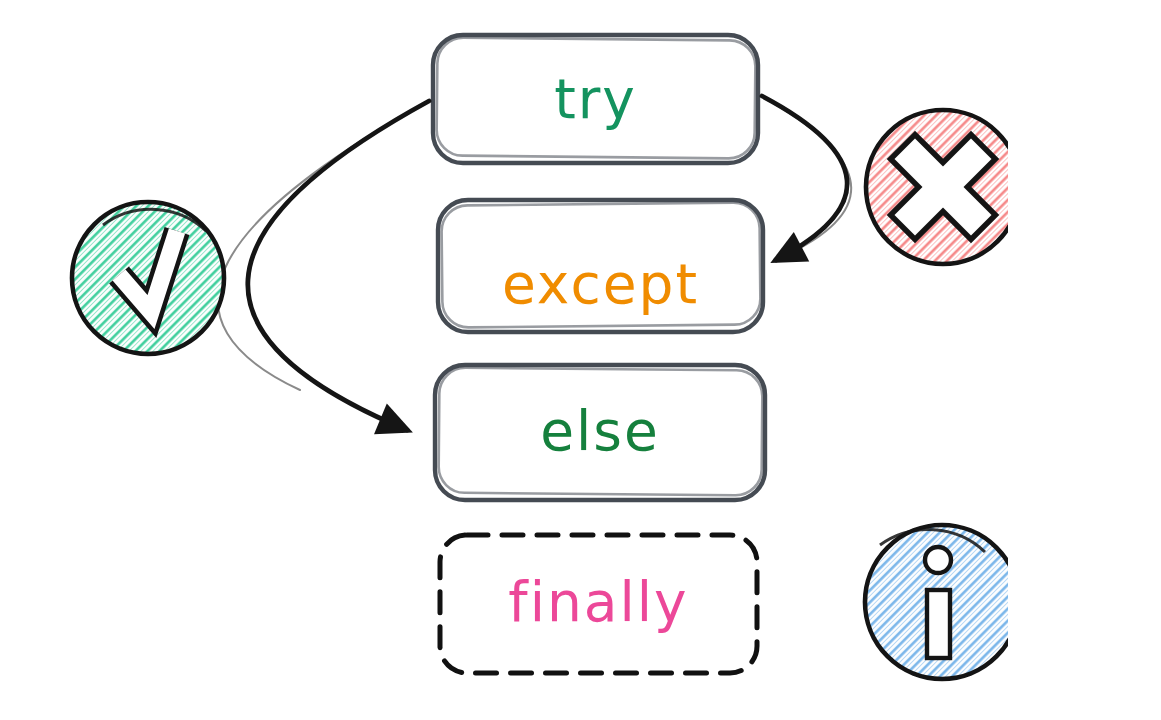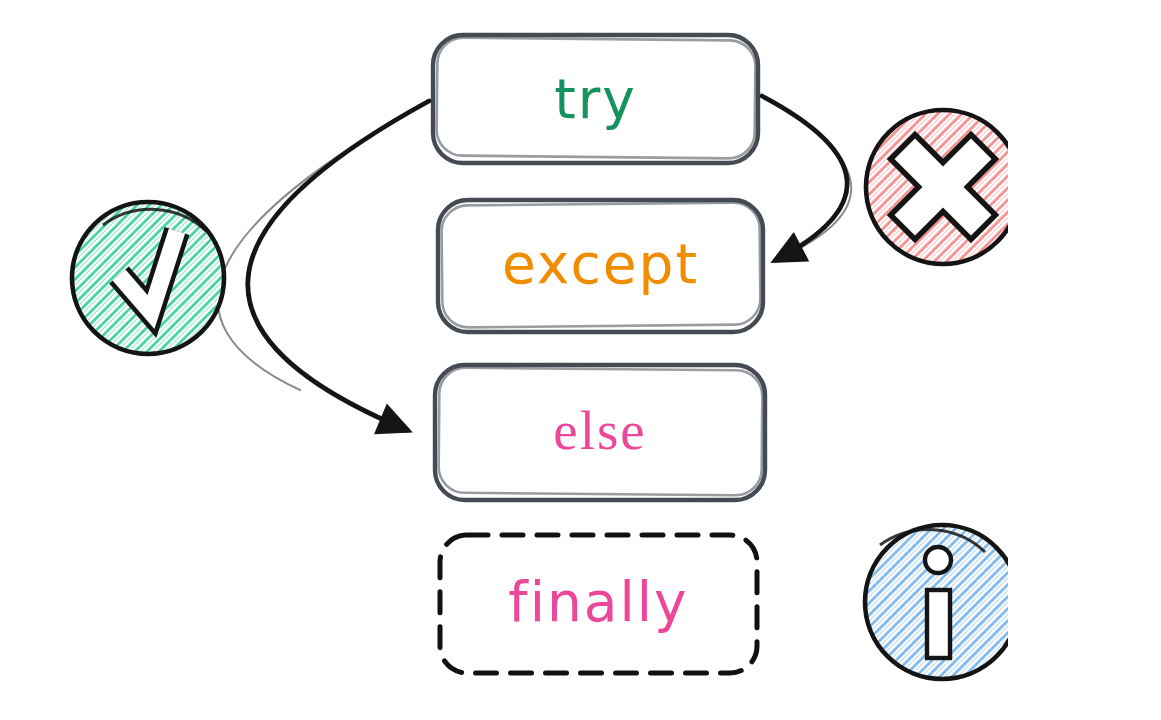--- a/index.html
+++ b/index.html
@@ -106,18 +106,18 @@
     <g>
       <circle cx="942" cy="602" r="77" fill="url(#hatch-blue)" stroke="#141414" stroke-width="4.6"></circle>
       <path d="M 880 545 A 78 72 0 0 1 985 552" fill="none" stroke="#141414" stroke-width="3" opacity="0.85"></path>
       <circle cx="938" cy="560" r="13" fill="#ffffff" stroke="#141414" stroke-width="4.4"></circle>
       <rect x="927" y="590" width="23" height="68" fill="#ffffff" stroke="#141414" stroke-width="4.4"></rect>
     </g>
   </svg>
 
   <div class="node-label label-try" style="color: rgb(20, 147, 95);">try</div>
 
-  <div class="node-label label-except" style="color: rgb(240, 140, 0);">except</div>
+  <div class="node-label label-except" style="color: rgb(240, 140, 0); margin-top: 20px;">except</div>
 
-  <div class="node-label label-else" style="color: #ec4899; font-family: Liberation Serif, serif;">else</div>
+  <div class="node-label label-else" style="color: #15803d;">else</div>
 
   <div class="node-label label-finally" style="color: #ec4899;">finally</div>
 </div>
 
 </body></html>

